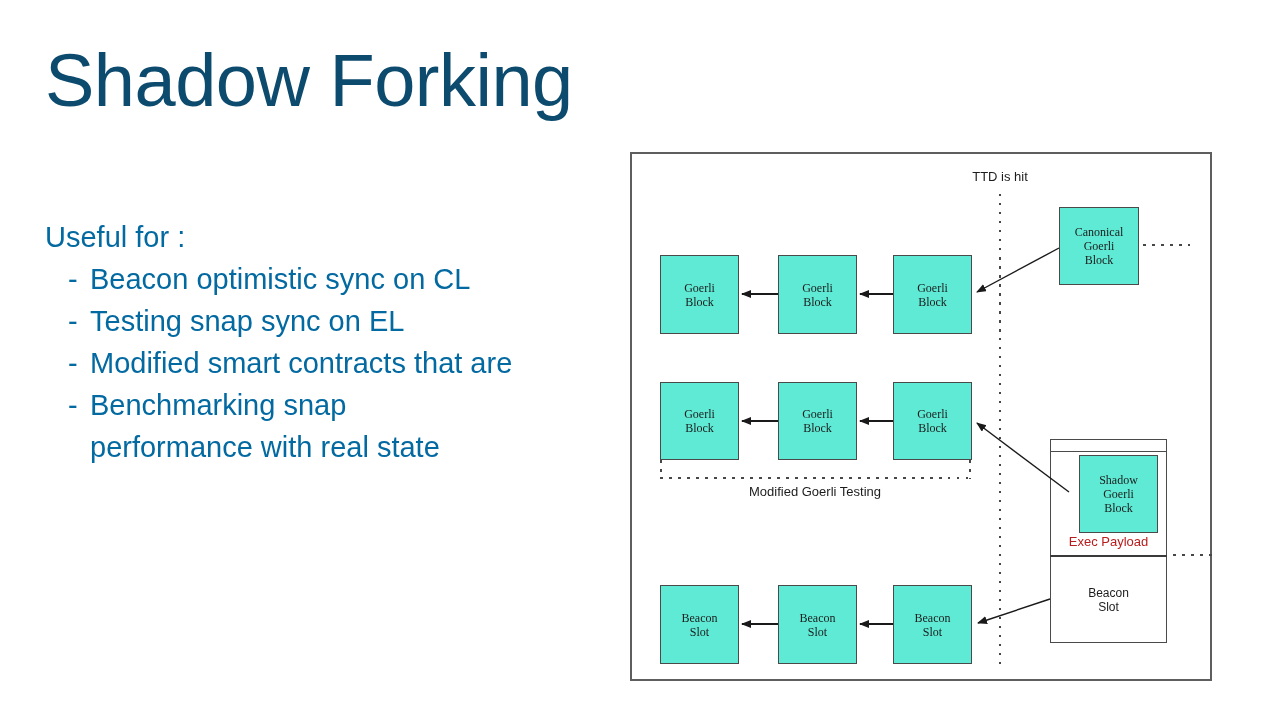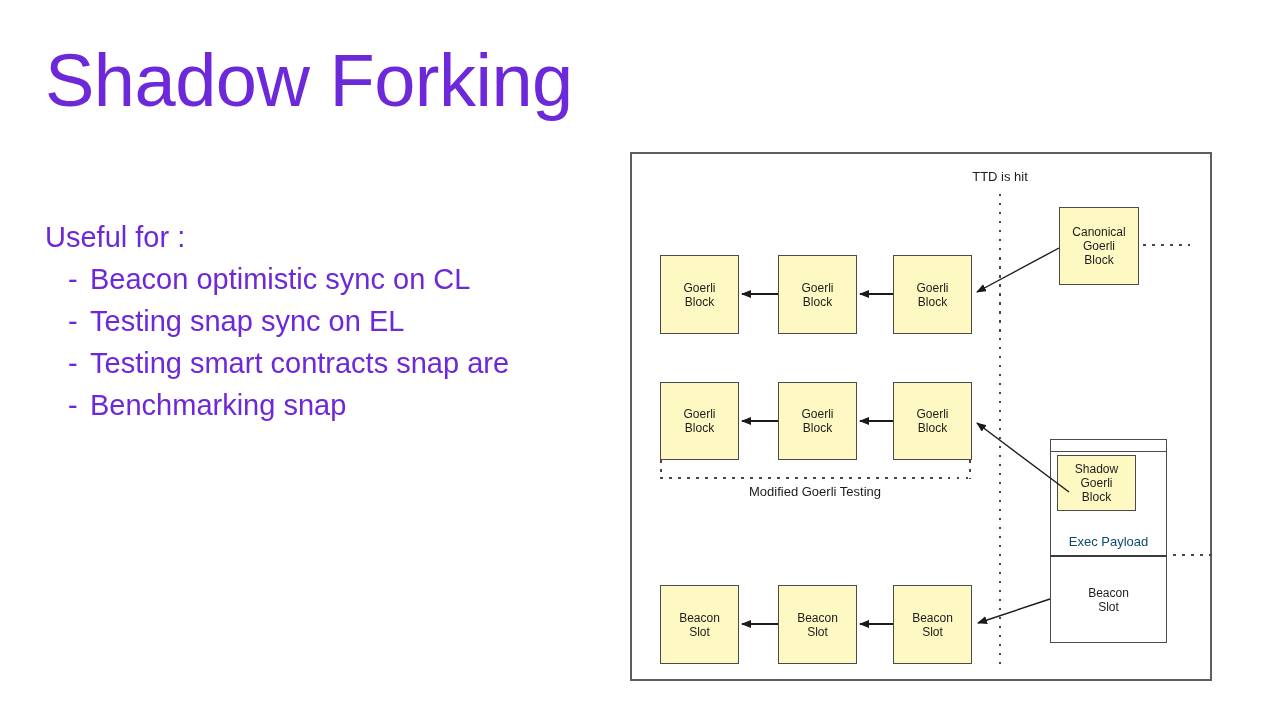--- a/index.html
+++ b/index.html
@@ -1,79 +1,83 @@
 <!DOCTYPE html>
 <html><head>
 <meta charset="utf-8">
 <style>
   * { margin: 0; padding: 0; box-sizing: border-box; }
   html, body { width: 1280px; height: 701px; background: #ffffff; overflow: hidden;
     font-family: "Liberation Sans", sans-serif; color: #141414; }
 
   
   .slide-title { position: absolute; left: 45px; top: 38px; font-size: 74px;
-    font-weight: 400; letter-spacing: -0.5px; color: #6d28d9; white-space: nowrap; }
+    font-weight: 400; letter-spacing: -0.5px; color: #0c4a6e; white-space: nowrap; }
   .body-text { position: absolute; left: 45px; top: 216px; width: 575px;
-    font-size: 29px; line-height: 42px; color: #6d28d9; }
+    font-size: 29px; line-height: 42px; color: #0369a1; }
   .bullet-row { display: flex; }
   .bullet-marker { flex: 0 0 45px; padding-left: 23px; }
   .bullet-text { flex: 1; white-space: nowrap; }
 
   
   .diagram { position: absolute; left: 630px; top: 152px; width: 582px; height: 529px;
     border: 2px solid #5e5e5e; background: #fff; }
   .diagram .label { position: absolute; font-size: 13px; color: #1c1c1c; text-align: center; }
-  .node { position: absolute; border: 1.5px solid #4a4a4a; background: #fef9c3;
+  .node { position: absolute; border: 1.5px solid #4a4a4a; background: #5eead4;
     display: flex; align-items: center; justify-content: center; text-align: center;
-    font-size: 12px; line-height: 14px; color: #1c1c1c; white-space: pre-line; }
+    font-size: 12px; line-height: 14px; color: #1c1c1c; white-space: pre-line; font-family: Liberation Serif, serif; }
 
   
   .vdots { position: absolute; width: 2px;
     background-image: repeating-linear-gradient(to bottom, #474747 0 2.5px, transparent 2.5px 9px); }
   .hdots { position: absolute; height: 2px;
     background-image: repeating-linear-gradient(to right, #474747 0 2.5px, transparent 2.5px 9px); }
 
   .connectors { position: absolute; left: 0; top: 0; }
 
   
   .right-container { position: absolute; left: 418px; top: 285px; width: 117px; height: 204px;
     border: 1.5px solid #4a4a4a; background: #fff; }
   .rc-header { position: absolute; left: 0; top: 0; width: 100%; height: 12px;
     border-bottom: 1.5px solid #4a4a4a; }
   .rc-divider { position: absolute; left: -1px; top: 115px; width: 117px; height: 0;
     border-top: 2px solid #3a3a3a; }
   .rc-exec-label { position: absolute; left: 0; top: 94px; width: 100%;
-    font-size: 13px; text-align: center; color: #0c4a6e; }
+    font-size: 13px; text-align: center; color: #b91c1c; }
   .rc-beacon { position: absolute; left: 0; top: 117px; width: 100%; height: 85px;
     display: flex; align-items: center; justify-content: center; text-align: center;
     font-size: 12px; line-height: 14px; color: #1c1c1c; white-space: pre-line; }
-  .shadow-box { left: 6px; top: 15px; width: 79px; height: 56px; }
+  .shadow-box { left: 28px; top: 15px; width: 79px; height: 78px; }
 </style>
 </head>
 <body>
 
 <h1 class="slide-title">Shadow Forking</h1>
 
 <div class="body-text">
   <div>Useful for :</div>
   <div class="bullet-row">
     <span class="bullet-marker">-</span>
     <span class="bullet-text">Beacon optimistic sync on CL</span>
   </div>
   <div class="bullet-row">
     <span class="bullet-marker">-</span>
     <span class="bullet-text">Testing snap sync on EL</span>
   </div>
   <div class="bullet-row">
     <span class="bullet-marker">-</span>
-    <span class="bullet-text">Testing smart contracts snap are</span>
+    <span class="bullet-text">Modified smart contracts that are</span>
   </div>
   <div class="bullet-row">
     <span class="bullet-marker">-</span>
     <span class="bullet-text">Benchmarking snap</span>
+  </div>
+  <div class="bullet-row">
+    <span class="bullet-marker"></span>
+    <span class="bullet-text">performance with real state</span>
   </div>
 </div>
 
 <div class="diagram">
 
   <div class="label" style="left:330px; top:15px; width:76px;">TTD is hit</div>
   <div class="vdots" style="left:367px; top:40px; height:471px;"></div>
 
   <div class="node" style="left:427px; top:53px; width:80px; height:78px;">Canonical
 Goerli

